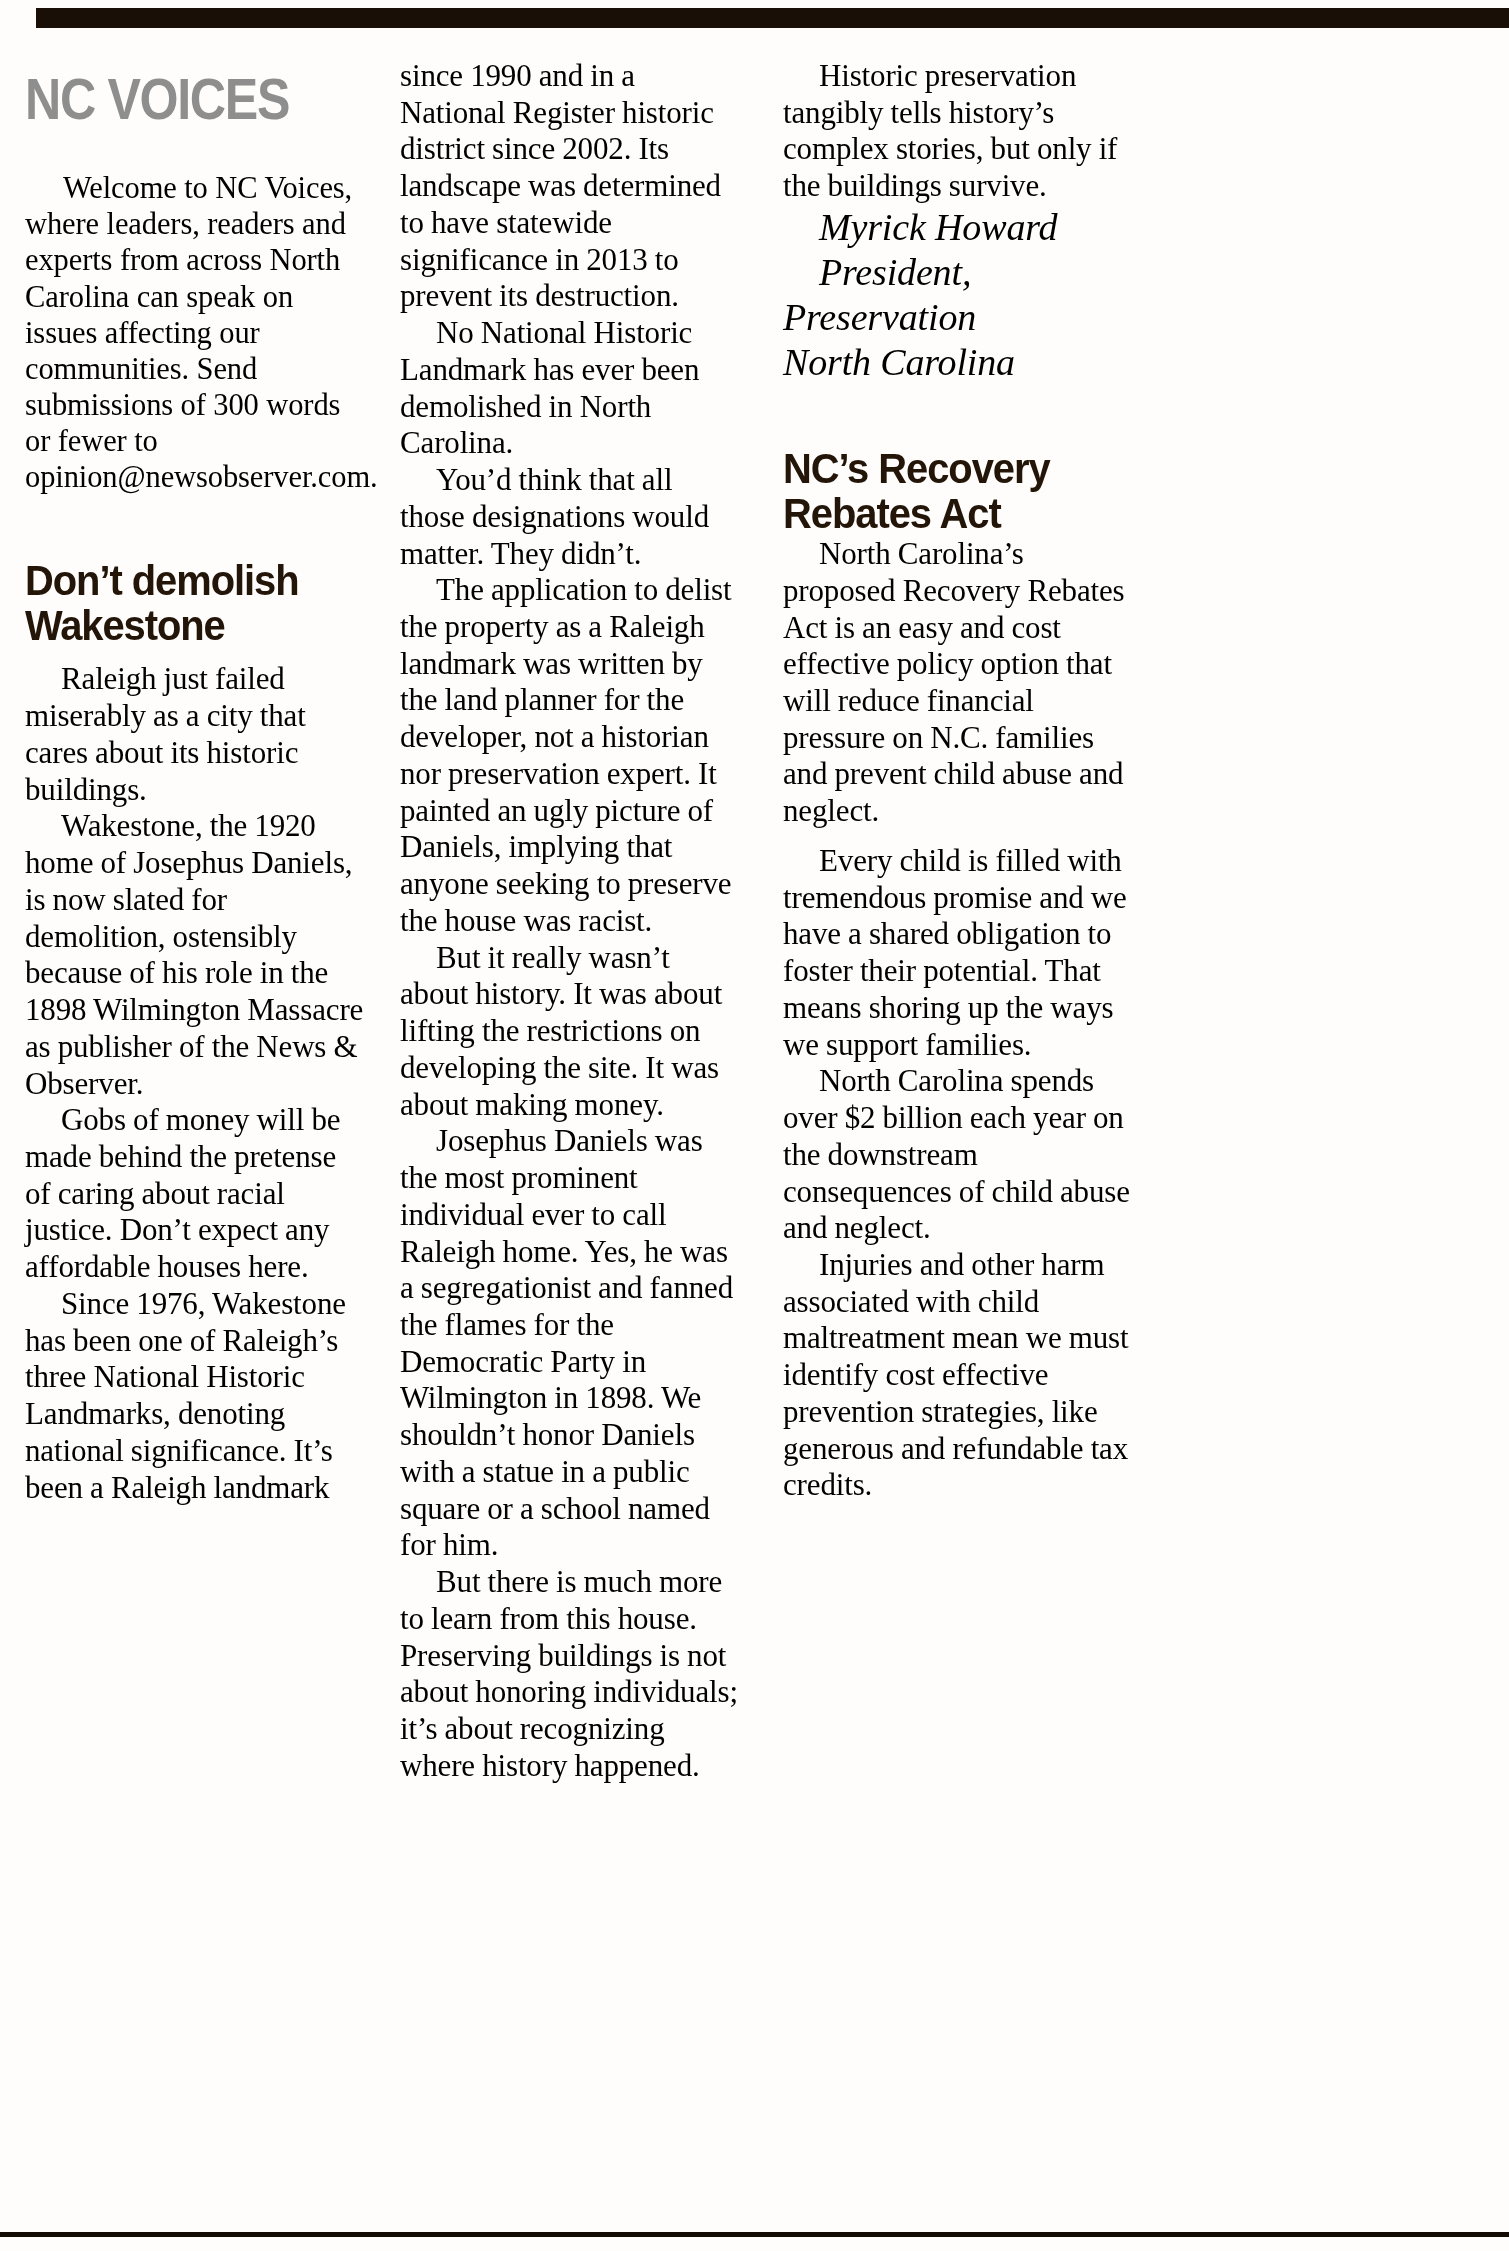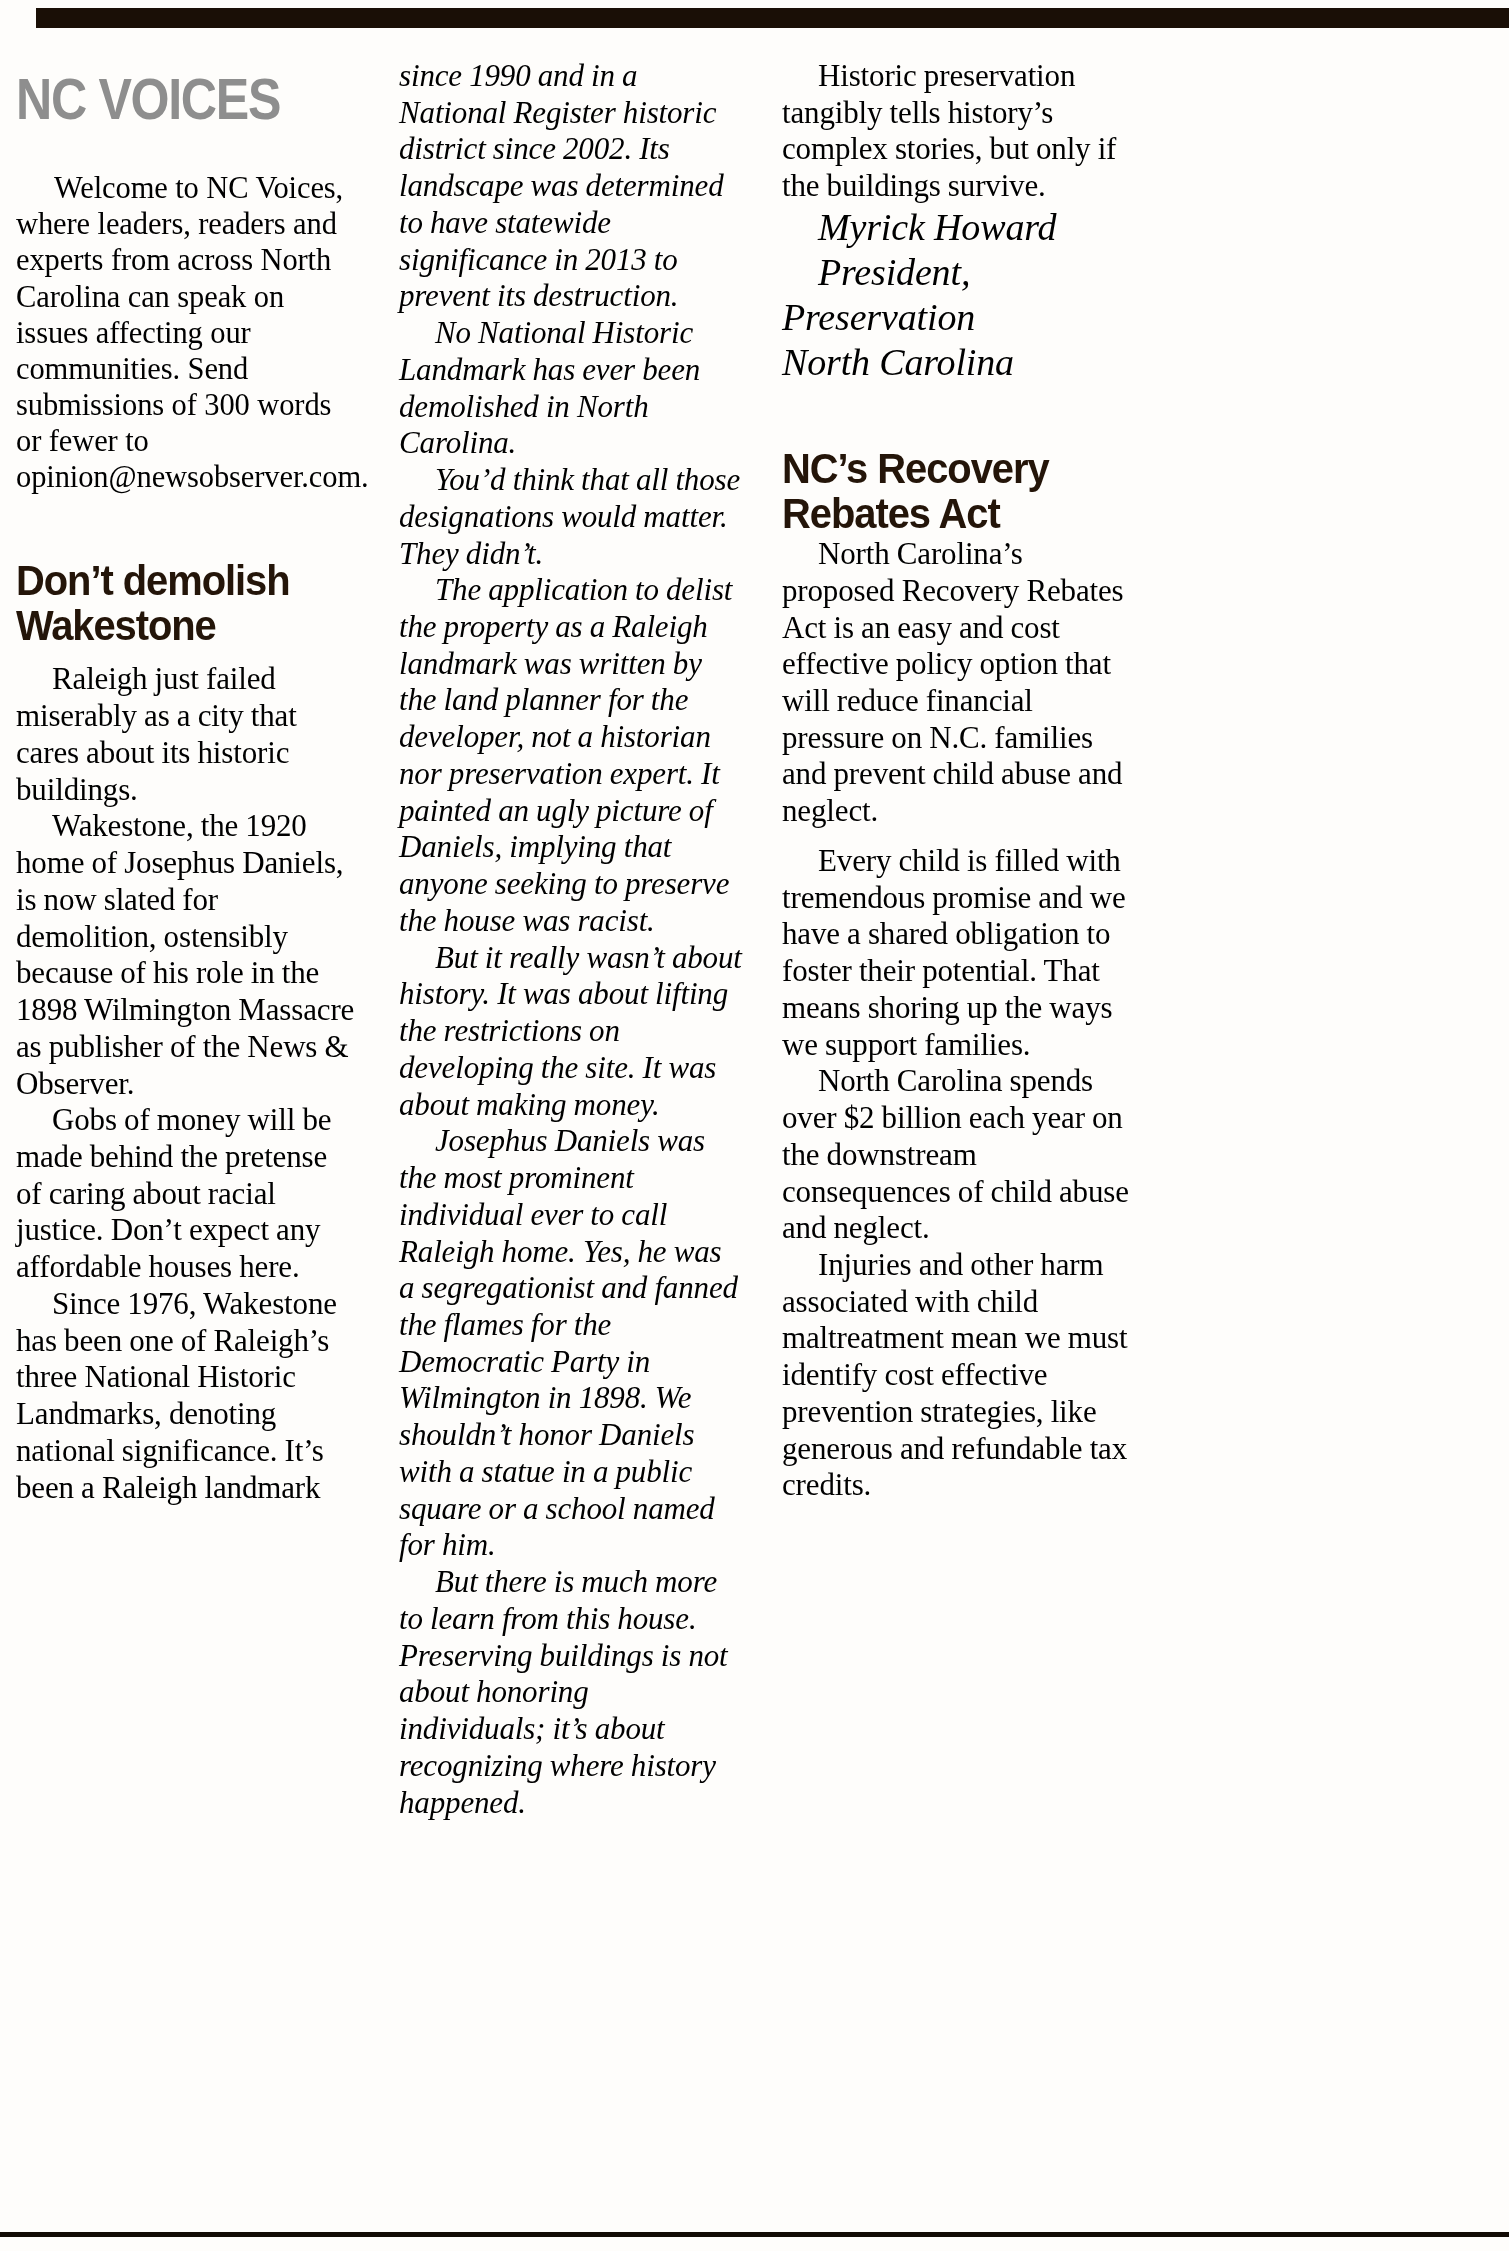--- a/index.html
+++ b/index.html
@@ -51,25 +51,26 @@
     height: 2060px;
     display: flex;
     flex-direction: row;
     align-items: flex-start;
   }
 
   .col {
     width: 343px;
     margin-right: 32px;
     position: relative;
+    margin-left: 9px;
   }
   .col:last-child { margin-right: 0; }
 
   .col-1 { padding-left: 4px; }
-  .col-2 { margin-left: 8px; font-style: italic; }
+  .col-2 { margin-left: 0; }
   .col-3 { margin-left: 8px; width: 352px;}
 
   
   .masthead {
     font-family: "Liberation Sans", "DejaVu Sans", sans-serif;
     font-weight: bold;
     font-size: 57px;
     line-height: 0.95;
     letter-spacing: -1.5px;
     color: #8e8e8e;

